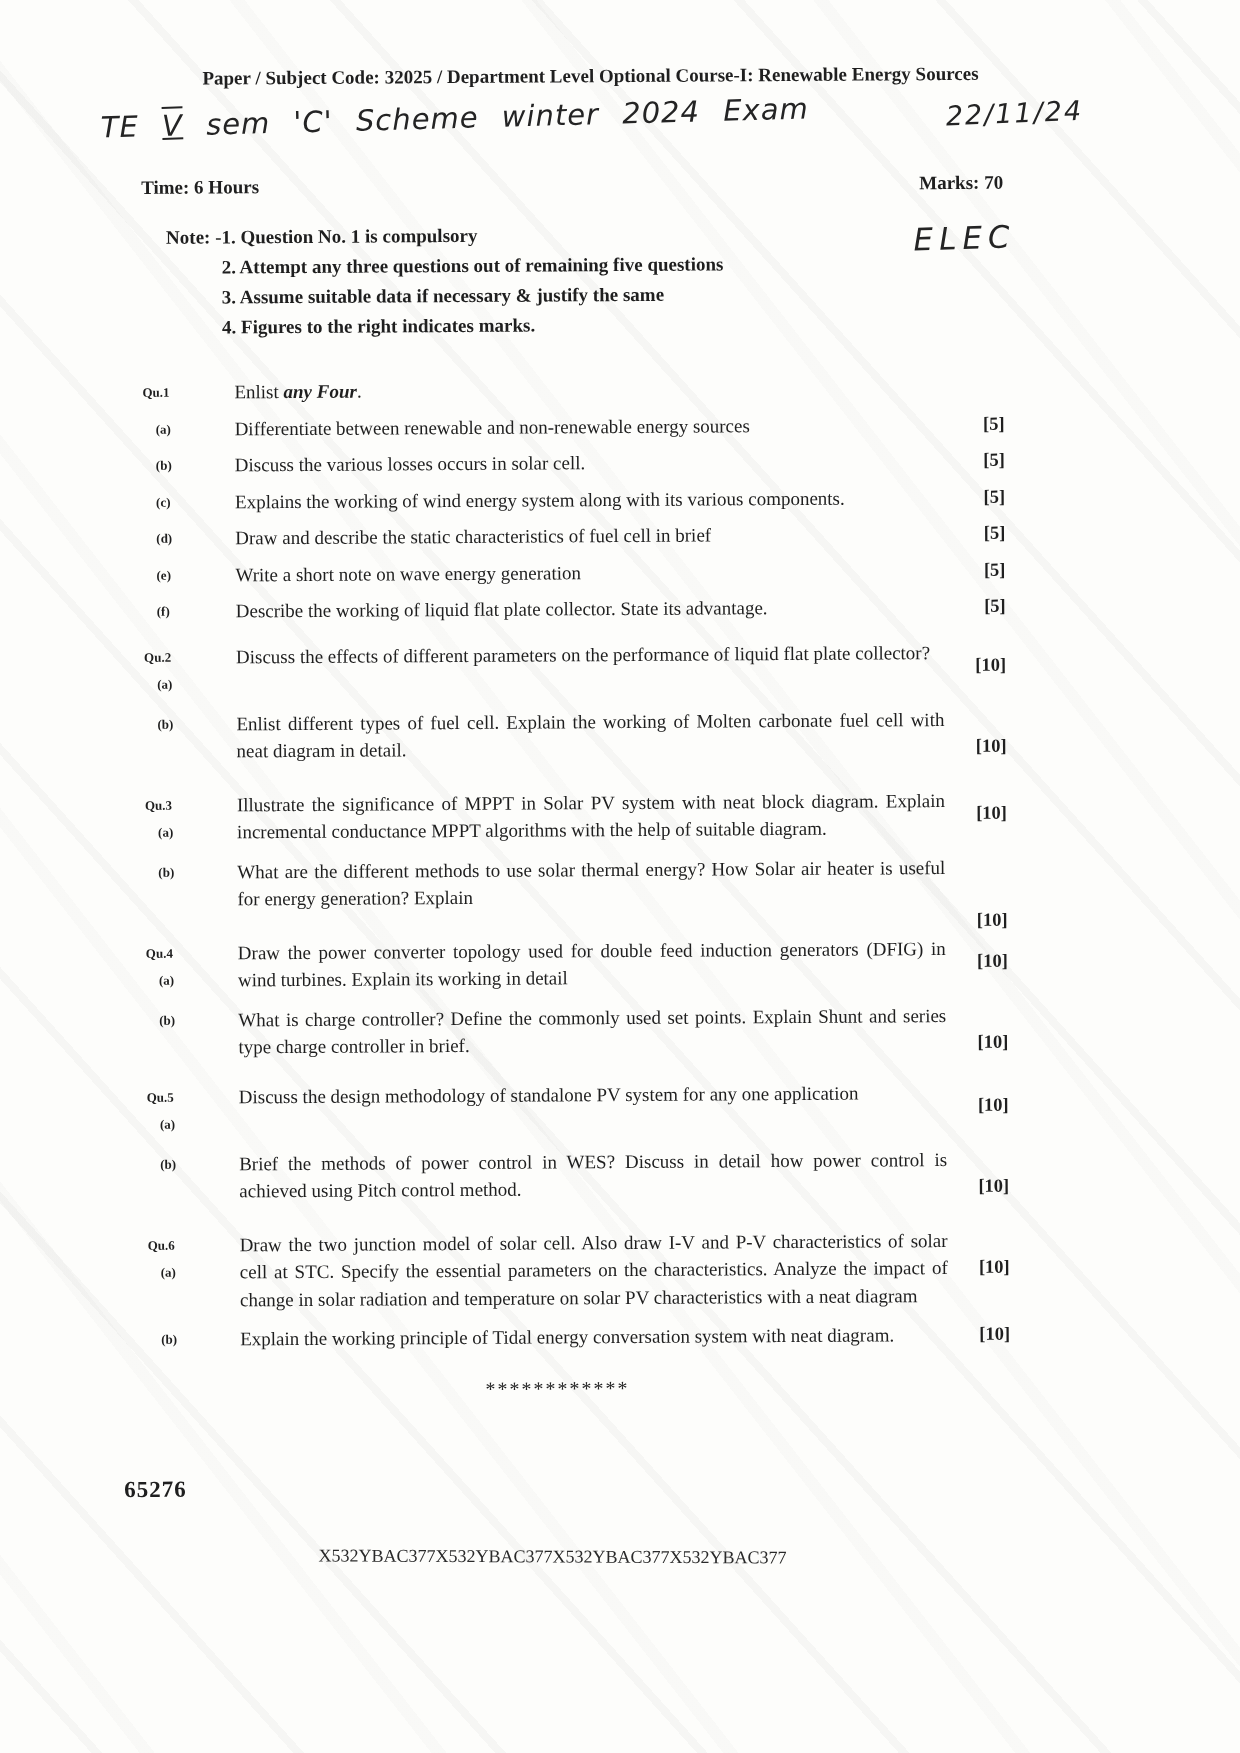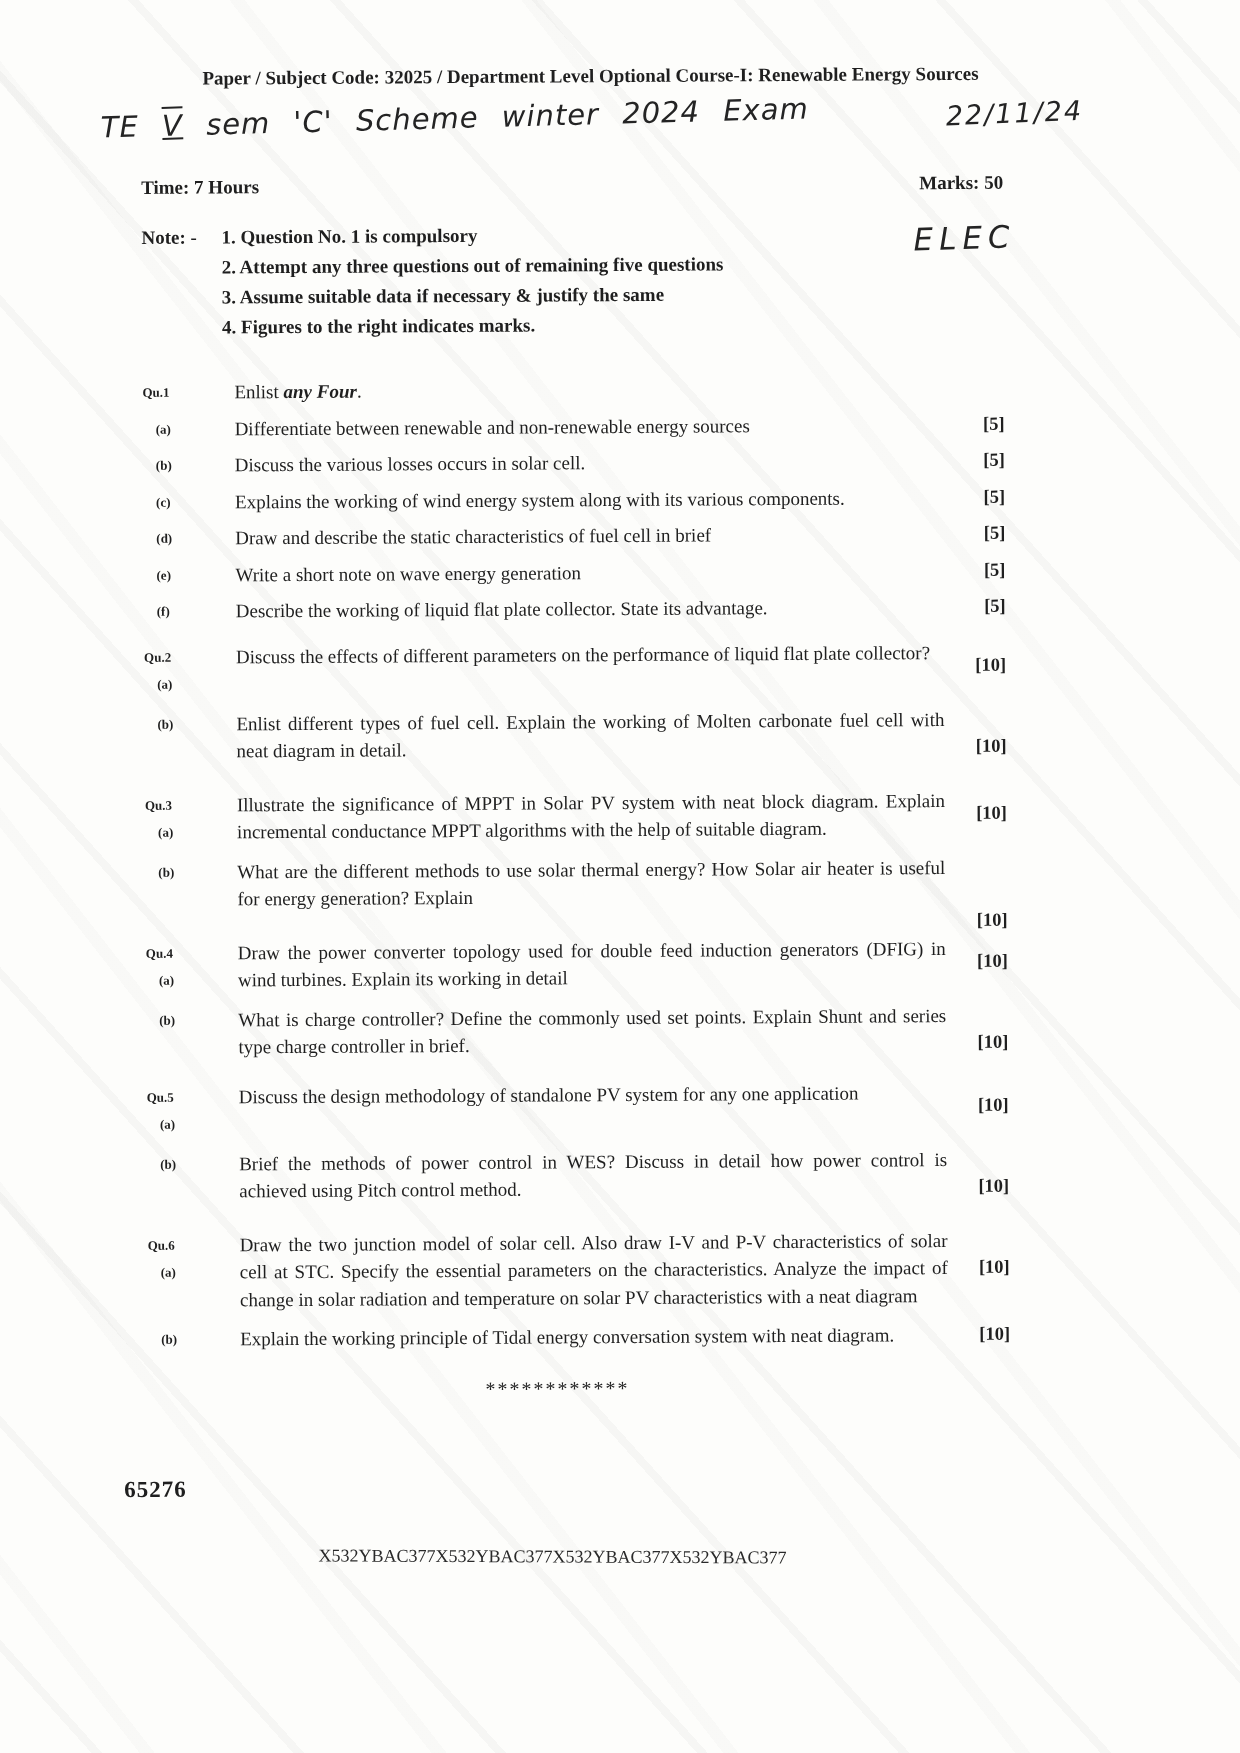--- a/index.html
+++ b/index.html
@@ -54,21 +54,21 @@
   .meta-row{
     display:flex;justify-content:space-between;
     margin-top:16px;
     font-weight:bold;font-size:19px;
   }
   .hw-branch{
     position:absolute;top:222px;right:226px;
     font-size:31px;letter-spacing:6px;transform:rotate(-1.5deg);
   }
   .note{display:flex;margin-top:24px;font-weight:bold;font-size:19px;}
-  .note-label{width:80px;line-height:30px;}
+  .note-label{width:80px;line-height:30px;text-align:right;}
   .note-items{line-height:30px;}
   .questions{margin-top:36px;}
   .qrow{
     display:grid;grid-template-columns:92px 708px 1fr;
     margin-top:12px;
   }
   .qrow.first{margin-top:0;}
   .qlabel{font-weight:bold;font-size:13px;line-height:27.5px;}
   .qletter{padding-left:13px;}
   .qtext{
@@ -109,22 +109,22 @@
   <div class="content">
 
     <div class="header-title">Paper / Subject Code: 32025 / Department Level Optional Course-I: Renewable Energy Sources</div>
 
     <div class="hw-row">
       <span class="hand hw-class"><span>TE </span><span class="hw-roman">V</span><span> sem 'C' Scheme winter 2024 Exam</span></span>
       <span class="hand hw-date">22/11/24</span>
     </div>
 
     <div class="meta-row">
-      <span>Time: 7 Hours</span>
-      <span>Marks: 50</span>
+      <span>Time: 6 Hours</span>
+      <span>Marks: 70</span>
     </div>
 
     <div class="hand hw-branch">ELEC</div>
 
     <div class="note">
       <div class="note-label">Note: -</div>
       <div class="note-items">
         <div>1. Question No. 1 is compulsory</div>
         <div>2. Attempt any three questions out of remaining five questions</div>
         <div>3. Assume suitable data if necessary &amp; justify the same</div>

